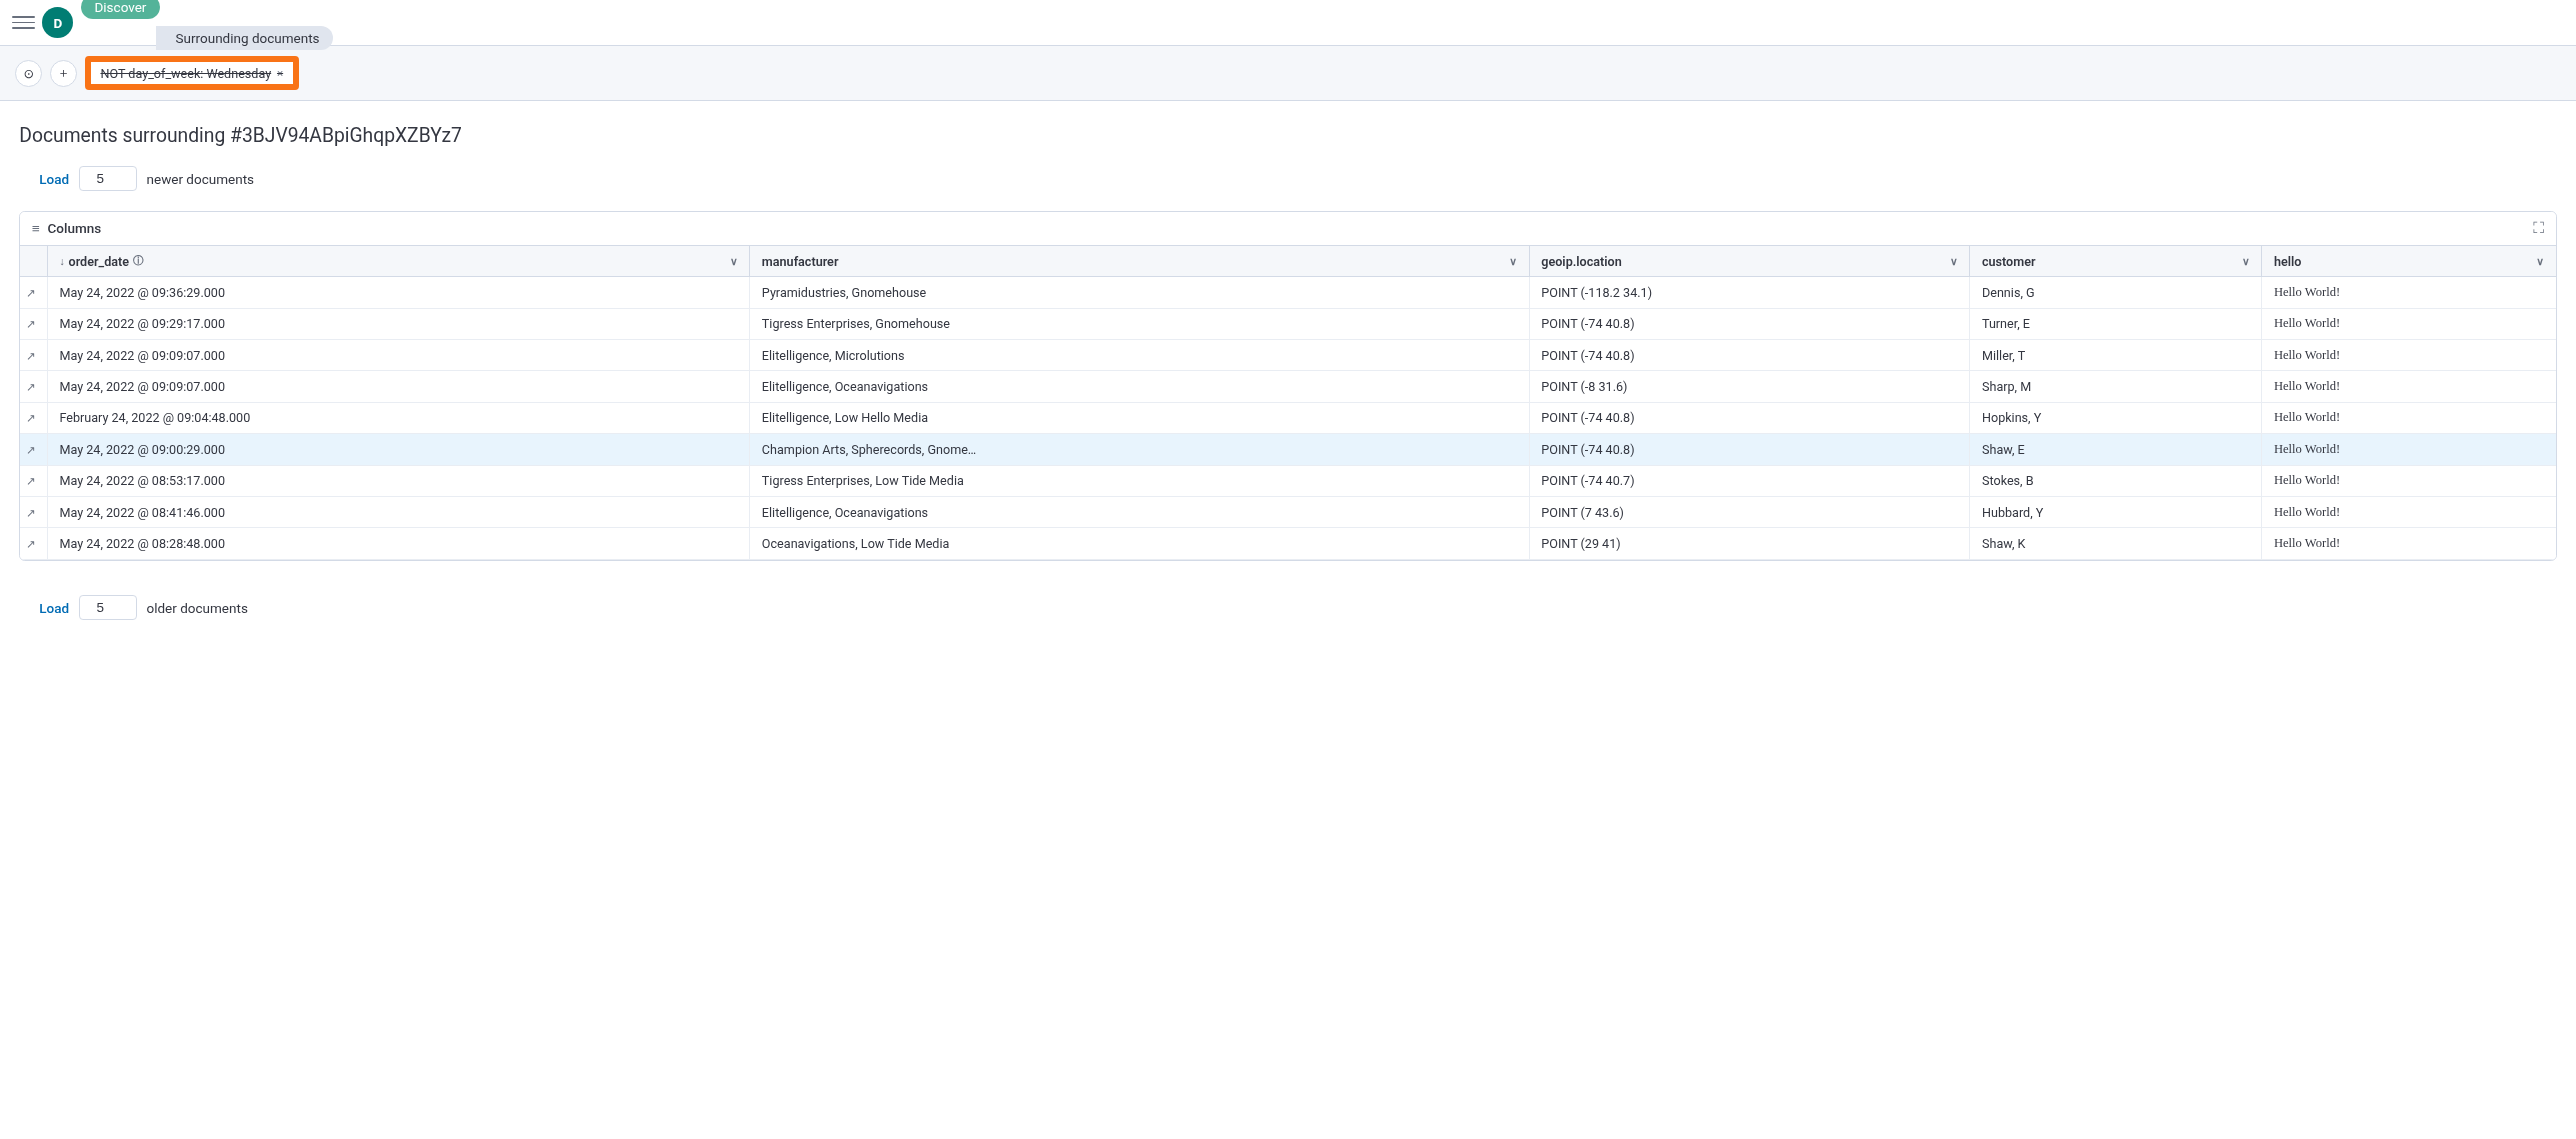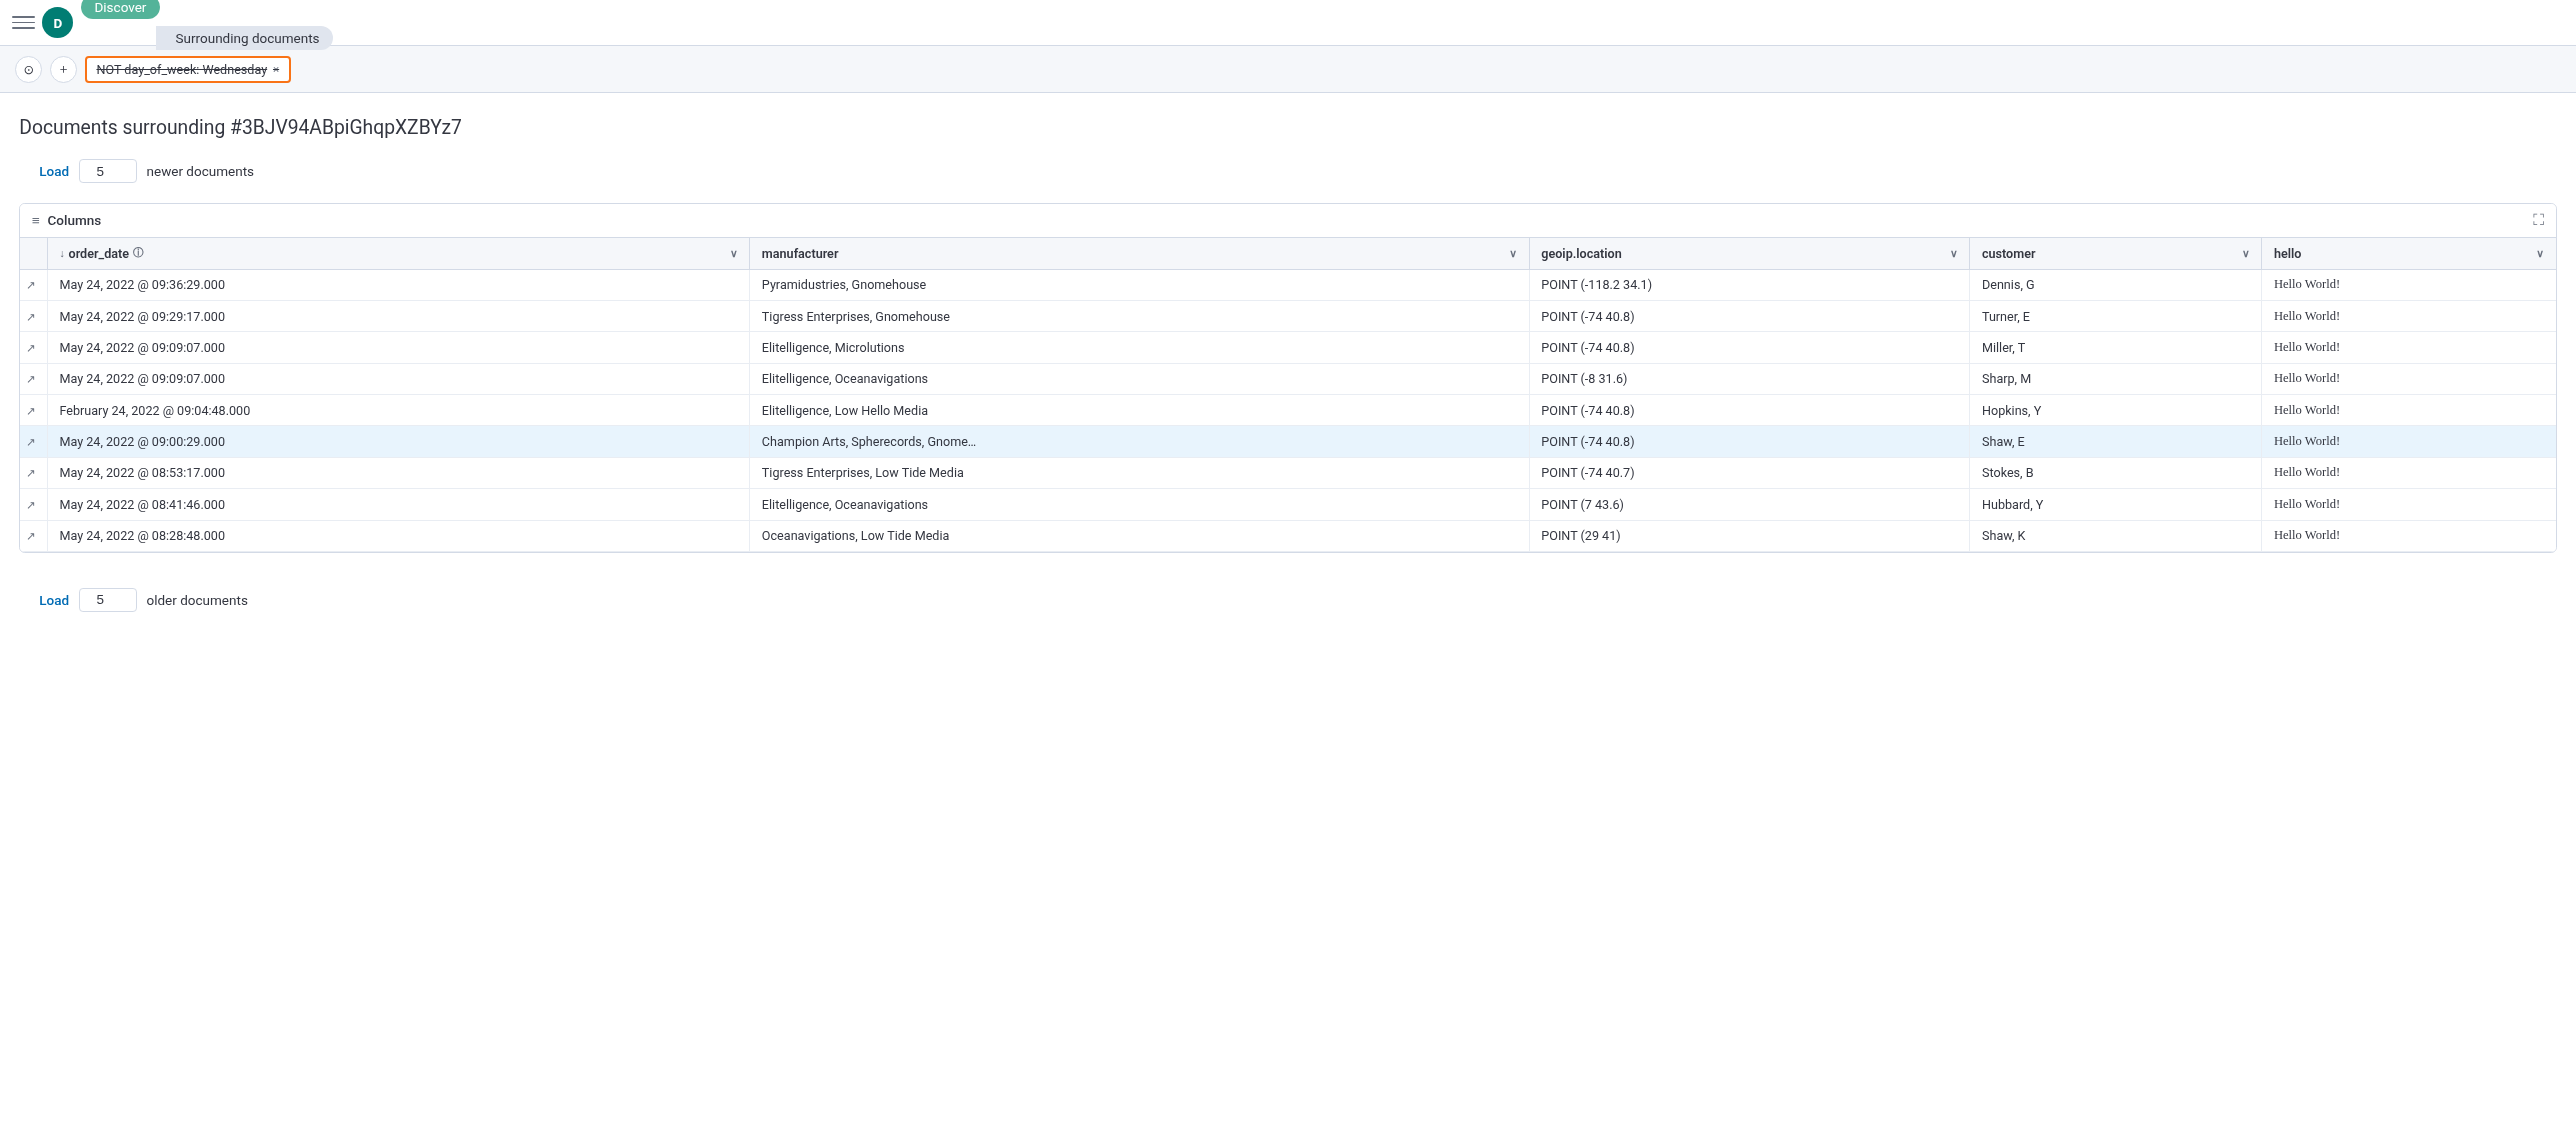--- a/index.html
+++ b/index.html
@@ -68,21 +68,21 @@
       border: 1px solid #d3dae6;
       background: #fff;
       display: flex; align-items: center; justify-content: center;
       cursor: pointer;
       font-size: 12.6px;
       color: #343741;
     }
     .filter-tag {
       display: flex; align-items: center; gap: 5.8px;
       background: #fff;
-      border: 2px solid #f97316;
+      border: 6px solid #f97316;
       border-radius: 3.9px;
       padding: 3.9px 9.7px;
       font-size: 12.6px;
       color: #343741;
       text-decoration: line-through;
     }
     .filter-tag-close {
       cursor: pointer;
       color: #69707d;
       font-size: 11.6px;

